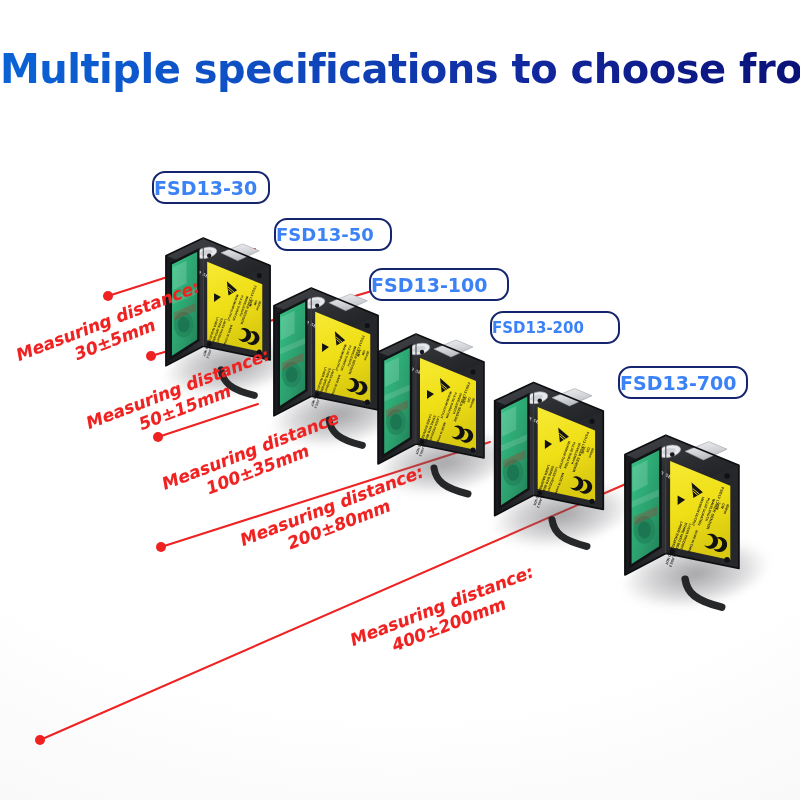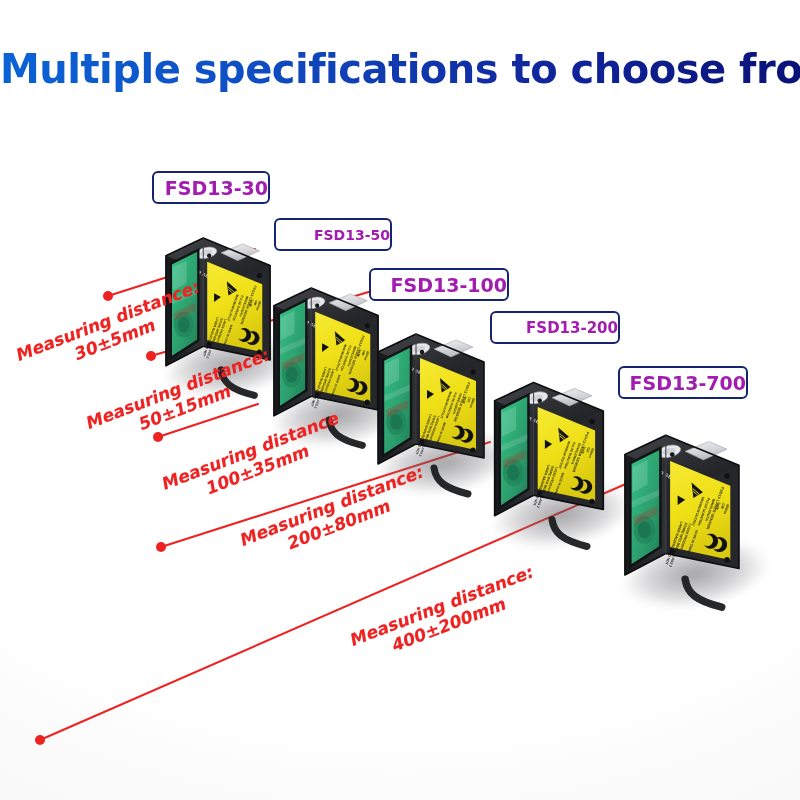--- a/index.html
+++ b/index.html
@@ -36,25 +36,25 @@
     text-align:center;line-height:1.18;white-space:nowrap;
     transform-origin:50% 50%;
     text-shadow:0 0 1px rgba(239,34,34,.3);
   }
   .annot .l1{display:block;}
   .annot .l2{display:block;}
 
   
   .pill{
     position:absolute;z-index:40;
-    border:2.5px solid #15246e;border-radius:6px;
+    border:2.5px solid #15246e;border-radius:13px;
     background:rgba(255,255,255,.94);
-    color:#a21caf;font-weight:bold;
+    color:#3b82f6;font-weight:bold;
     font-family:"DejaVu Sans", sans-serif;
-    display:flex;align-items:center;justify-content:flex-end;
+    display:flex;align-items:center;justify-content:flex-start;
     box-sizing:border-box;
   }
 
   
   .sensor{position:absolute;z-index:20;}
   .sensor .shadow{
     position:absolute;left:8%;top:72%;width:118%;height:42%;
     background:radial-gradient(60% 62% at 42% 45%, rgba(90,90,95,.55) 0%, rgba(120,120,126,.30) 48%, rgba(255,255,255,0) 78%);
     filter:blur(4px);transform:skewX(-34deg) rotate(3deg);
   }
@@ -562,21 +562,21 @@
       <div class="annot" style="left: 348px; top: 595px; font-size: 17px; transform: rotate(-21deg);">
         <span class="l1">Measuring distance:</span>
         <span class="l2">400±200mm</span>
       </div>
     </div>
 
   <div id="pill-root">
       <div class="pill" style="left: 152px; top: 171px; width: 118px; height: 33px; font-size: 19px;">
         <span>FSD13-30</span>
       </div>
-      <div class="pill" style="left: 274px; top: 218px; width: 118px; height: 33px; font-size: 14px;">
+      <div class="pill" style="left: 274px; top: 218px; width: 118px; height: 33px; font-size: 18px;">
         <span>FSD13-50</span>
       </div>
       <div class="pill" style="left: 369px; top: 268px; width: 140px; height: 33px; font-size: 19px;">
         <span>FSD13-100</span>
       </div>
       <div class="pill" style="left: 490px; top: 311px; width: 130px; height: 33px; font-size: 15px;">
         <span>FSD13-200</span>
       </div>
       <div class="pill" style="left: 618px; top: 366px; width: 130px; height: 33px; font-size: 19px;">
         <span>FSD13-700</span>

